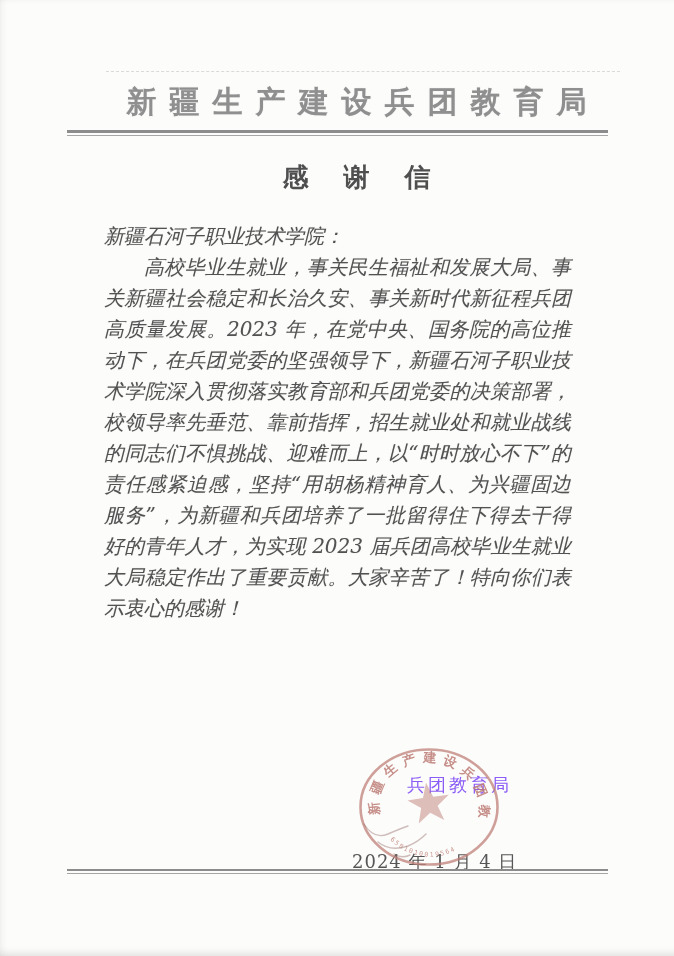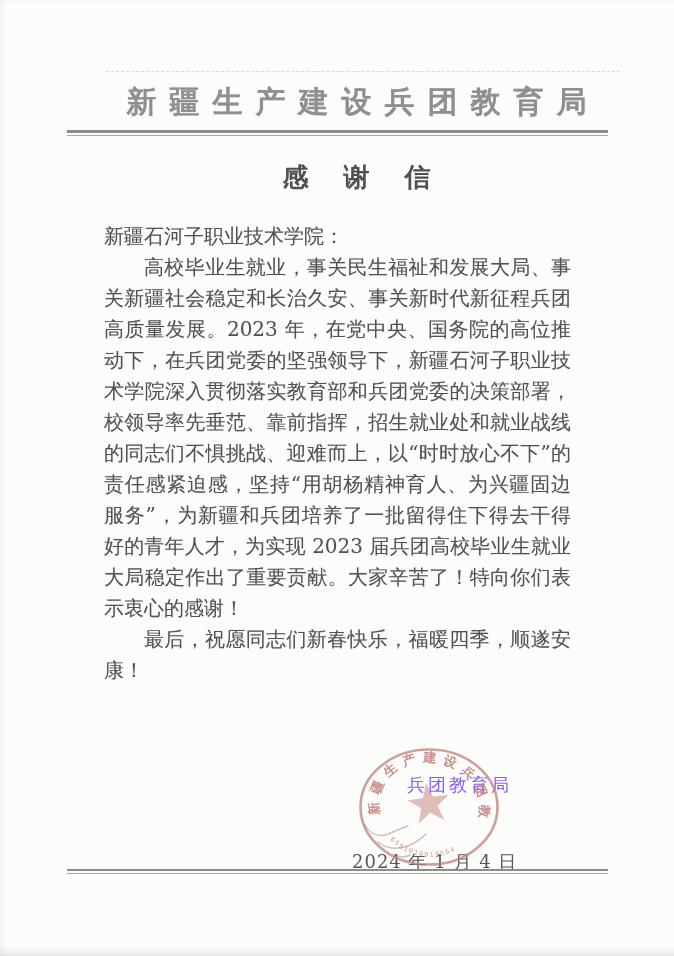--- a/index.html
+++ b/index.html
@@ -56,20 +56,21 @@
     white-space: nowrap;
   }
   .letter-body {
     position: absolute;
     top: 221px; left: 104px; width: 467px;
     font-size: 20px;
     line-height: 31px;
     color: #525252;
     text-align: justify;
     text-shadow: 0 0 1px rgba(82,82,82,0.25);
+    font-style: italic;
   }
   .letter-body p { margin: 0; text-indent: 2em; }
   .letter-body p.salutation { text-indent: 0; }
   .signature {
     position: absolute;
     top: 773px; left: 371px;
     font-size: 18px;
     letter-spacing: 3px;
     color: #8b5cf6;
     white-space: nowrap;
@@ -100,21 +101,20 @@
 
   <div class="letterhead">新疆生产建设兵团教育局</div>
 
   <div class="header-rule"></div>
 
   <div class="doc-title">感 谢 信</div>
 
   <div class="letter-body">
     <p class="salutation">新疆石河子职业技术学院：</p>
     <p>高校毕业生就业，事关民生福祉和发展大局、事关新疆社会稳定和长治久安、事关新时代新征程兵团高质量发展。2023 年，在党中央、国务院的高位推动下，在兵团党委的坚强领导下，新疆石河子职业技术学院深入贯彻落实教育部和兵团党委的决策部署，校领导率先垂范、靠前指挥，招生就业处和就业战线的同志们不惧挑战、迎难而上，以“时时放心不下”的责任感紧迫感，坚持“用胡杨精神育人、为兴疆固边服务”，为新疆和兵团培养了一批留得住下得去干得好的青年人才，为实现 2023 届兵团高校毕业生就业大局稳定作出了重要贡献。大家辛苦了！特向你们表示衷心的感谢！</p>
-    <p>最后，祝愿同志们新春快乐，福暖四季，顺遂安康！</p>
   </div>
 
   <div class="signature">兵团教育局</div>
 
   <div class="date-line">2024 年 1 月 4 日</div>
 
   <svg class="seal" viewBox="0 0 146 126">
 
     <ellipse cx="73" cy="61" rx="68.5" ry="57.5" fill="none" stroke="#c08078" stroke-width="2.6" opacity="0.75"></ellipse>
 

